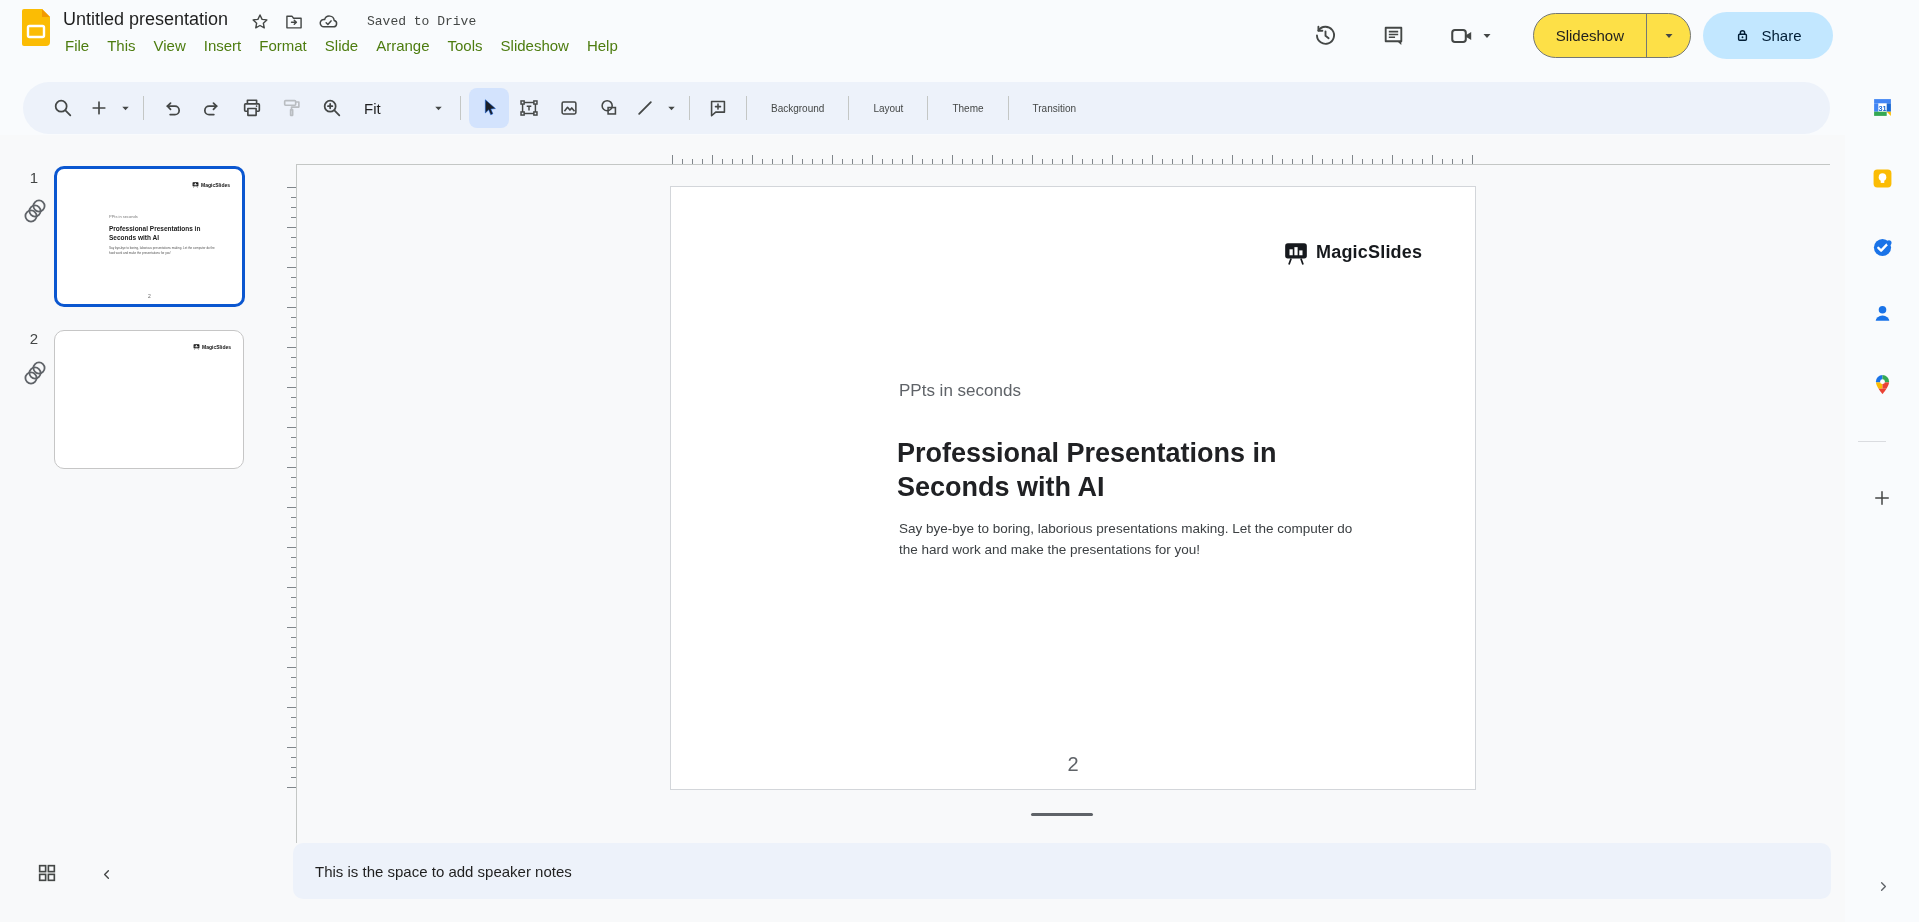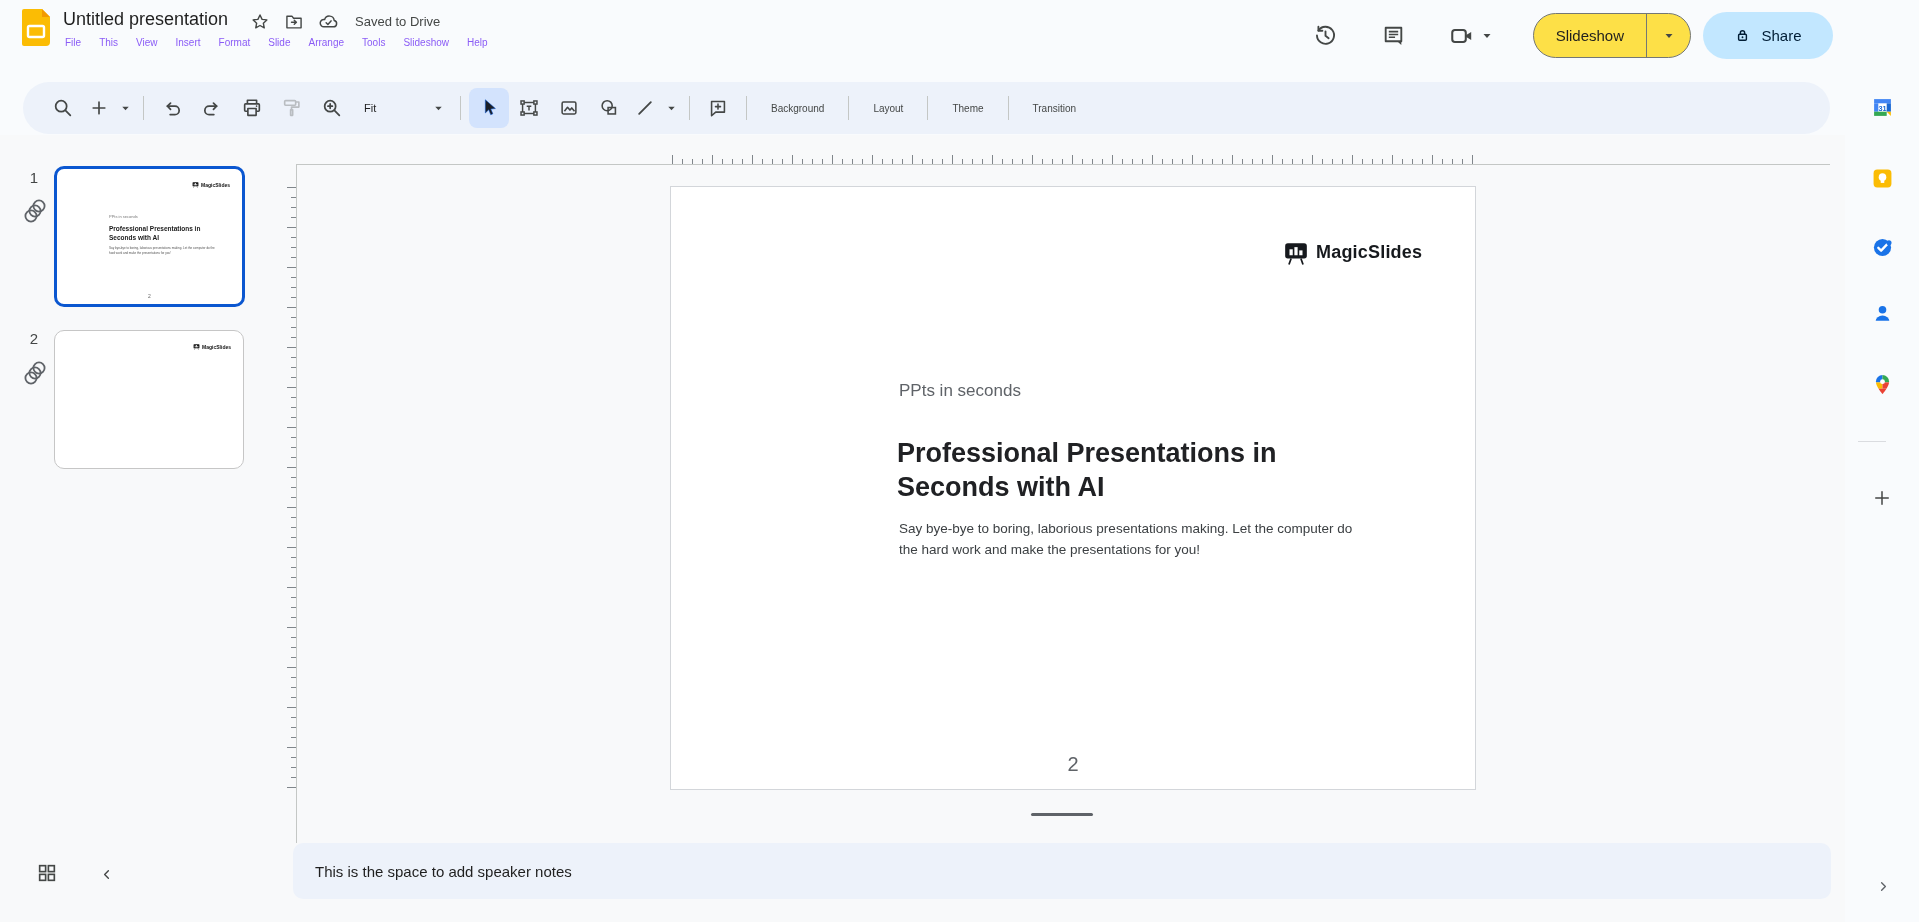--- a/index.html
+++ b/index.html
@@ -7,23 +7,23 @@
   body {
     font-family:"Liberation Sans","DejaVu Sans",sans-serif;
     background:#f9fbfd; color:#1f1f1f; position:relative;
   }
   .abs { position:absolute; }
 
   
   .slides-logo { left:22px; top:9px; width:28px; height:37px; }
   .doc-title { left:63px; top:9px; font-size:18px; color:#1f1f1f; white-space:nowrap; }
   .title-icons { left:250px; top:11px; display:flex; align-items:center; gap:14px; color:#444746; }
-  .saved-status { font-size:13px; color:#444746; margin-left:2px; white-space:nowrap; }
+  .saved-status { font-size:13px; color:#444746; margin-left:14px; white-space:nowrap;font-family:Liberation Mono, monospace; }
   .menubar { left:56px; top:34px; display:flex; }
-  .menu-item { font-size:10px; color:#8b5cf6; padding:3px 9px; border-radius:6px; cursor:default; }
+  .menu-item { font-size:15px; color:#4d7c0f; padding:3px 9px; border-radius:6px; cursor:default; }
 
   .header-right { right:16px; top:12px; display:flex; align-items:center; }
   .hicon { width:26px; height:26px; color:#444746; display:flex; align-items:center; justify-content:center; }
   .hicon + .hicon { margin-left:42px; }
   .cam-caret { margin-left:6px; color:#444746; }
   .slideshow-btn { margin-left:40px; height:45px; border:1px solid #747775; border-radius:24px;
     display:flex; align-items:stretch; background:#fde047; overflow:hidden; }
   .slideshow-main { padding:0 22px; display:flex; align-items:center; font-size:15px; color:#1f1f1f; }
   .slideshow-caret { width:44px; display:flex; align-items:center; justify-content:center; border-left:1px solid #747775; color:#444746; }
   .share-btn { margin-left:12px; height:47px; width:130px; background:#c2e7ff; border-radius:24px;
@@ -32,21 +32,21 @@
 
   
   .toolbar { left:23px; top:82px; width:1807px; height:52px; background:#edf2fa; border-radius:26px;
     display:flex; align-items:center; padding-left:20px; }
   .tb-icon { width:40px; height:40px; display:flex; align-items:center; justify-content:center; color:#444746; border-radius:8px; flex:none; }
   .tb-icon.narrow { width:32px; }
   .tb-caret { width:20px; display:flex; align-items:center; justify-content:center; color:#444746; flex:none; }
   .tb-sep { width:17px; display:flex; justify-content:center; flex:none; }
   .tb-sep::after { content:""; width:1px; height:24px; background:#c4c7c5; }
   .tb-fit { width:100px; height:40px; display:flex; align-items:center; padding:0 8px 0 12px; justify-content:space-between; color:#444746; flex:none; }
-  .tb-fit-label { font-size:11px; color:#1f1f1f; }
+  .tb-fit-label { font-size:15px; color:#1f1f1f; }
   .tb-selected { background:#d3e3fd; }
   .tb-textbtn { padding:0 16px; height:40px; display:flex; align-items:center; font-size:10px; color:#444746; flex:none; }
   .tb-collapse { position:absolute; right:18px; top:96px; width:28px; height:28px; display:flex; align-items:center; justify-content:center; color:#444746; }
   .disabled { color:#b9bdc1; }
 
   
   .workspace { left:0; top:135px; width:1845px; height:787px; background:#f8f9fa; }
   .canvas-top-border { left:296px; top:164px; width:1534px; height:1px; background:#c4c7c5; }
   .canvas-left-border { left:296px; top:164px; width:1px; height:679px; background:#c4c7c5; }
 

